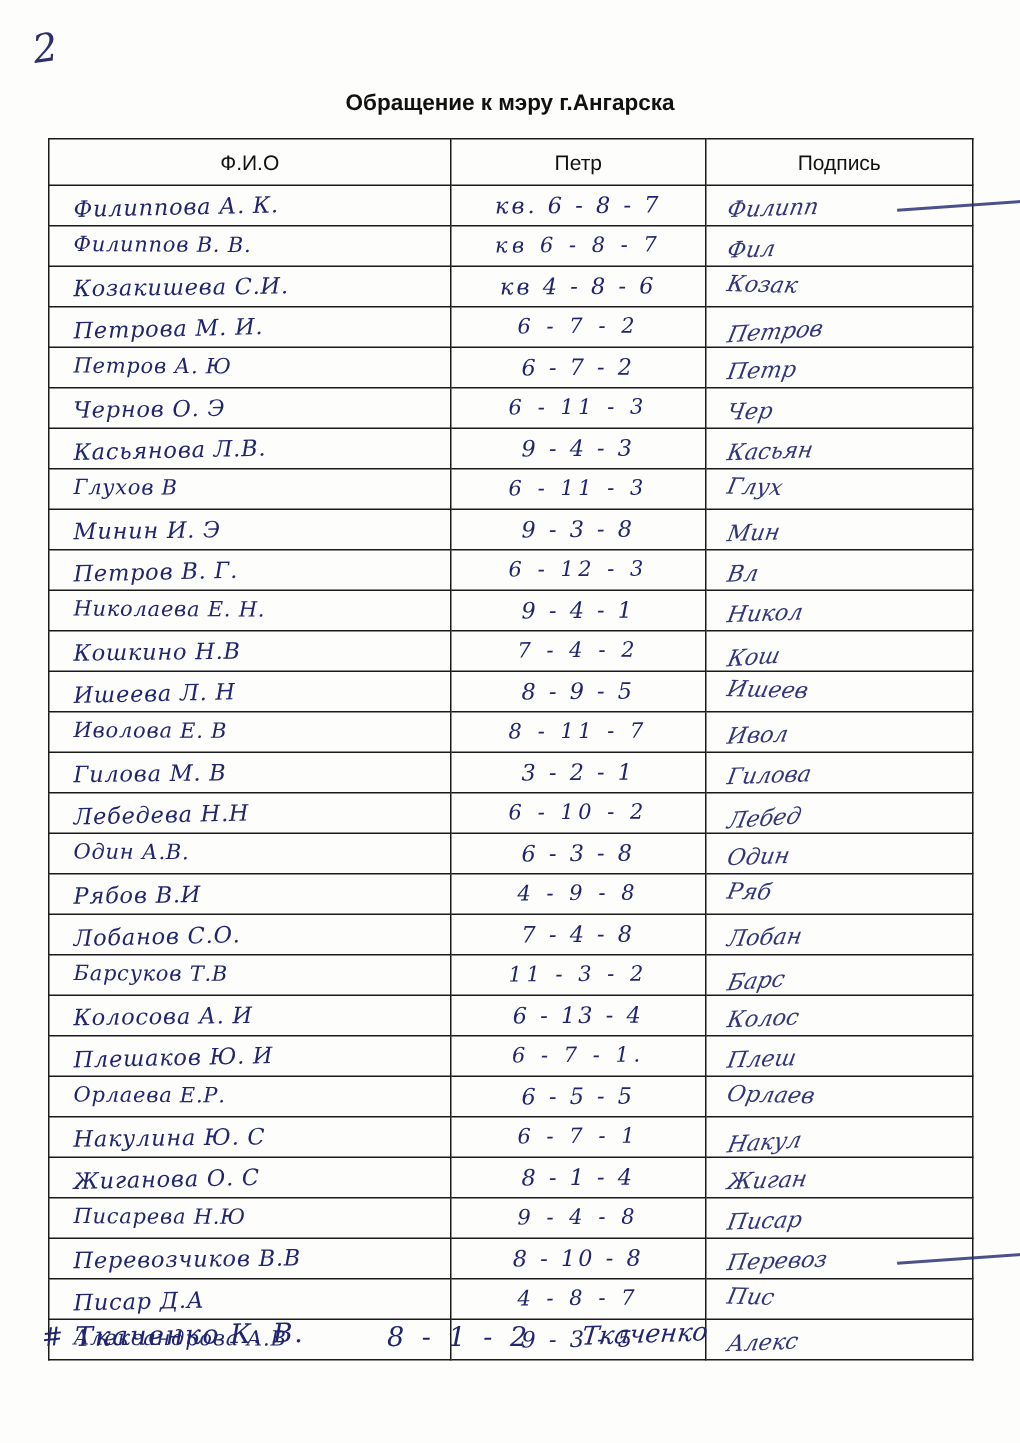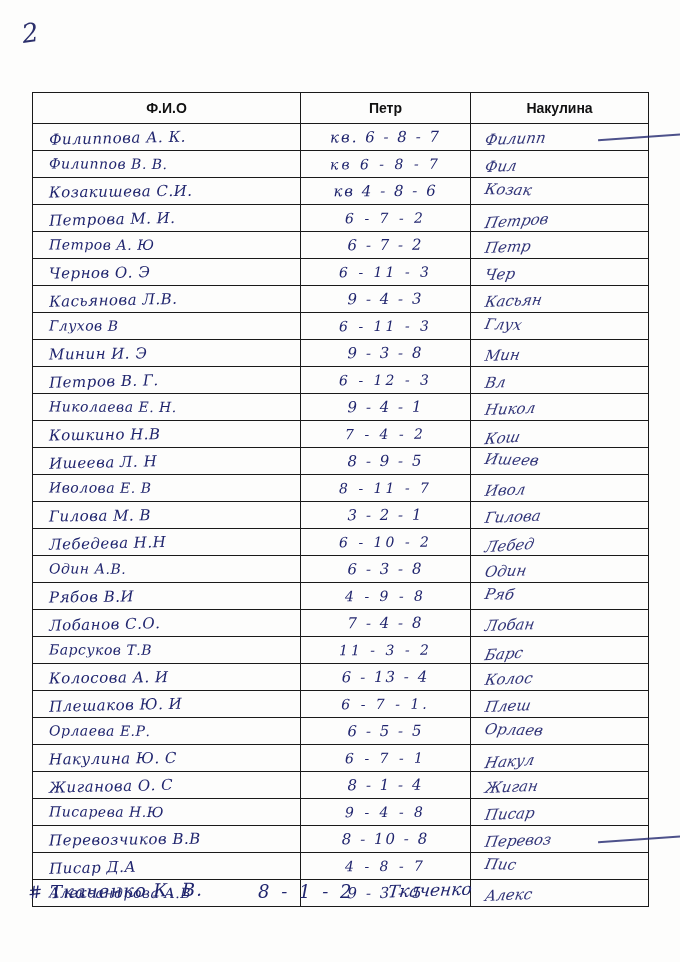--- a/index.html
+++ b/index.html
@@ -53,21 +53,21 @@
   table.petition th,
   table.petition td {
     border: 1px solid #1a1a1a;
     height: 26px;
     padding: 0;
     vertical-align: middle;
   }
   table.petition thead th {
     height: 30px;
     font-size: 14px;
-    font-weight: bold;
+    font-weight: normal;
     text-align: center;
   }
   col.c-name { width: 268px; }
   col.c-addr { width: 170px; }
   col.c-sign { width: 178px; }
 
   
   .hand {
     font-family: "DejaVu Serif", serif;
     font-style: italic;
@@ -163,32 +163,33 @@
   }
   .sign-cell { position: relative; overflow: visible; }
 </style>
 </head>
 <body>
 
 <div class="page">
 
   <div class="page-number">2</div>
 
+  <div class="doc-title">Обращение к мэру г.Ангарска</div>
 
   <table class="petition">
     <colgroup>
       <col class="c-name">
       <col class="c-addr">
       <col class="c-sign">
     </colgroup>
     <thead>
       <tr>
         <th>Ф.И.О</th>
         <th>Петр</th>
-        <th>Накулина</th>
+        <th>Подпись</th>
       </tr>
     </thead>
     <tbody>
         <tr>
           <td>
             <span class="hand hand-name">Филиппова А. К.</span>
           </td>
           <td>
             <span class="hand hand-addr">кв. 6 - 8 - 7</span>
           </td>

